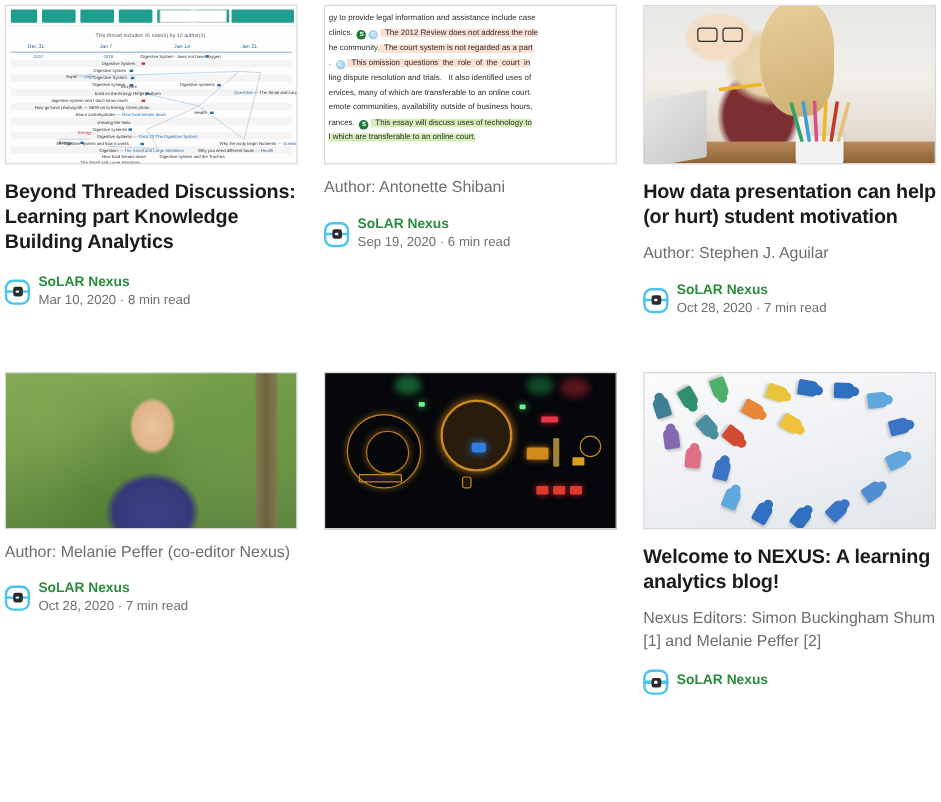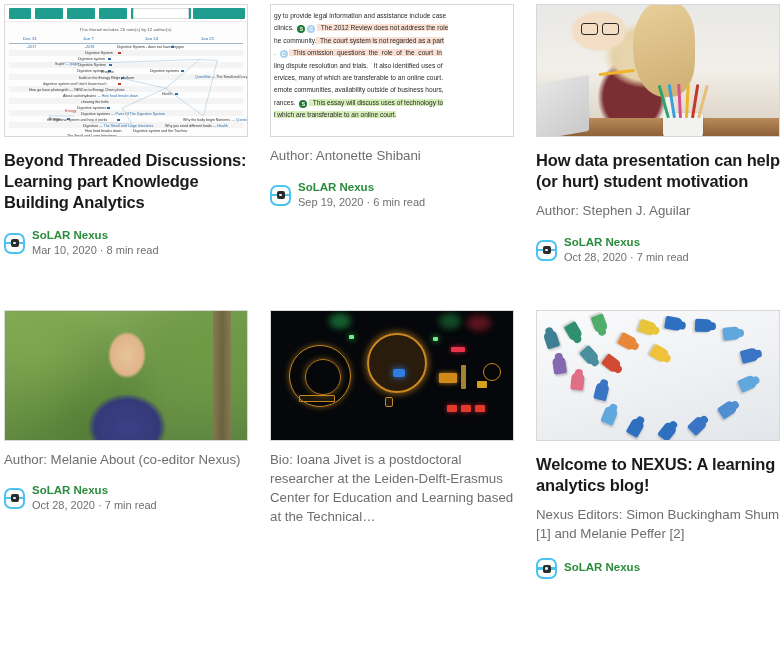--- a/index.html
+++ b/index.html
@@ -417,21 +417,21 @@
         <span class="meta">Oct 28, 2020 · 7 min read</span>
       </div>
     </div>
   </article>
 
   <article class="card row2">
     <div class="thumb t-photo t-portrait">
       <div class="trunk"></div>
     </div>
 
-    <p class="excerpt">Author: Melanie About (co-editor Nexus)</p>
+    <p class="excerpt">Author: Melanie Peffer (co-editor Nexus)</p>
     <div class="byline">
       <div class="avatar">
         <span class="ring"></span>
           <span class="core"></span>
       </div>
       <div class="byline-text">
         <span class="author">SoLAR Nexus</span>
         <span class="meta">Oct 28, 2020 · 7 min read</span>
       </div>
     </div>
@@ -454,21 +454,20 @@
       <div class="lamp" style="left:122px;top:58px;width:12px;height:8px;border-radius:2px;background:#2f7de0;box-shadow:0 0 7px #2f7de0"></div>
       <div class="lamp" style="left:168px;top:62px;width:18px;height:10px;background:#d08a1a;box-shadow:0 0 5px #b8791a"></div>
       <div class="lamp" style="left:206px;top:70px;width:10px;height:7px;background:#d6a01e"></div>
       <div class="lamp" style="left:176px;top:94px;width:10px;height:7px;background:#e03a2a;box-shadow:0 0 5px #c01e33"></div>
       <div class="lamp" style="left:190px;top:94px;width:10px;height:7px;background:#e03a2a;box-shadow:0 0 5px #c01e33"></div>
       <div class="lamp" style="left:204px;top:94px;width:10px;height:7px;background:#e03a2a;box-shadow:0 0 5px #c01e33"></div>
       <div class="lamp" style="left:190px;top:54px;width:5px;height:24px;background:#caa23a;opacity:.8"></div>
       <div class="lamp" style="left:212px;top:52px;width:18px;height:18px;border-radius:50%;background:transparent;border:1px solid #c8881f"></div>
     </div>
 
-    <p class="excerpt">Bio: Ioana Jivet is a postdoctoral researcher at the Leiden-Delft-Erasmus Center for Education and Learning based at the Technical…</p>
   </article>
 
   <article class="card row2">
     <div class="thumb t-figs">
       <div class="fg" style="left:8px;top:20px;background:#3f7f93;transform:rotate(-18deg)"></div>
       <div class="fg" style="left:16px;top:46px;background:#8468b0;transform:rotate(-8deg)"></div>
       <div class="fg" style="left:34px;top:62px;background:#e06f86;transform:rotate(6deg)"></div>
       <div class="fg" style="left:58px;top:72px;background:#3a74c4;transform:rotate(14deg)"></div>
       <div class="fg" style="left:66px;top:96px;background:#5fa7dd;transform:rotate(22deg)"></div>
       <div class="fg" style="left:92px;top:108px;background:#2f6fc0;transform:rotate(30deg)"></div>

